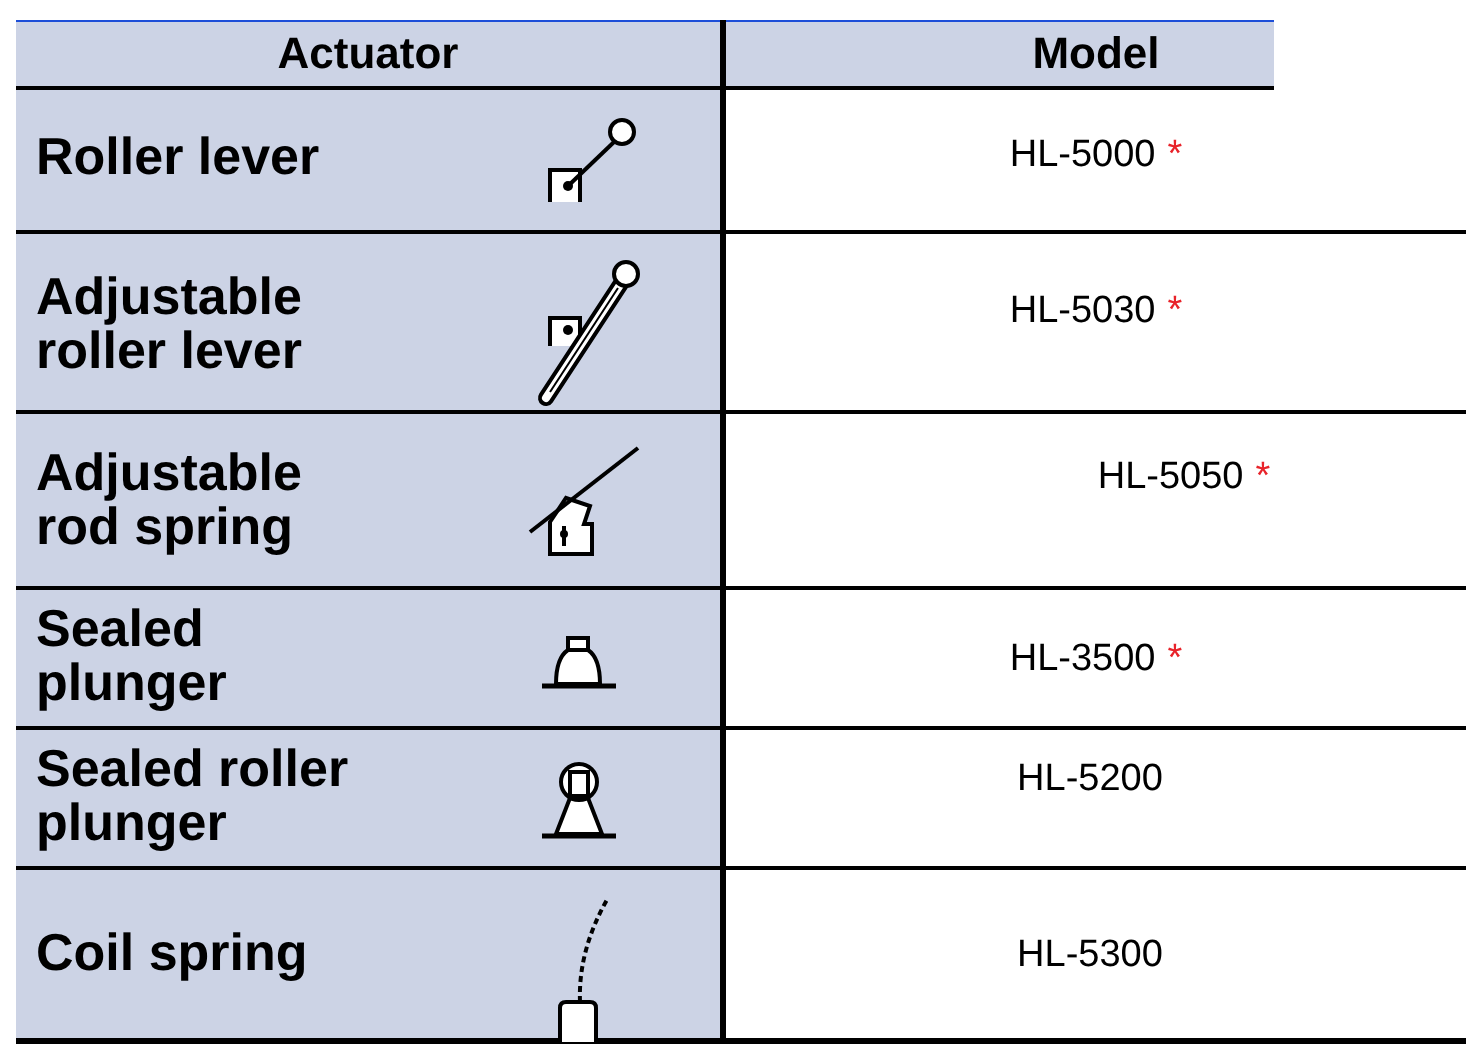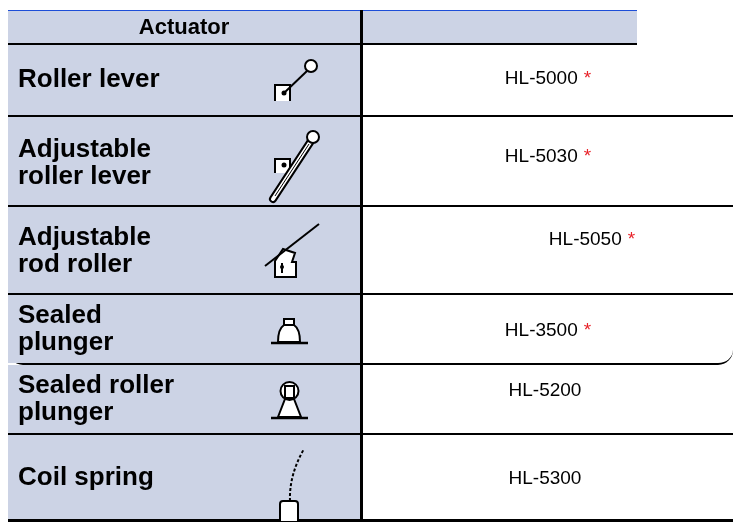--- a/index.html
+++ b/index.html
@@ -16,20 +16,21 @@
   .row .mdl{position:absolute;left:355px;width:370px;text-align:center;font-weight:normal;font-size:19px;color:#000;}
   .star{color:#e8232a;margin-left:6px;}
   .last{border-bottom:3px solid #000;}
 </style>
 </head>
 <body>
 
 <div class="tbl">
   <div class="hdr">
     <div class="c" style="left:0;width:352px;">Actuator</div>
+    <div class="c" style="left:355px;width:370px;">Model</div>
   </div>
   <div class="vdiv-top"></div>
 
   <div class="row" style="top:35px;height:72px;">
     <div class="lc"></div>
     <div class="lbl" style="top:20px;">Roller lever</div>
     <svg class="ic" style="top:12px;height:50px;" viewBox="0 0 60 50">
       <path d="M12 44 V28 H27 V44" fill="#fff" stroke="#000" stroke-width="2"></path>
       <line x1="21" y1="36" x2="44" y2="14" stroke="#000" stroke-width="2"></line>
       <circle cx="21" cy="36" r="2.5" fill="#000"></circle>
@@ -56,34 +57,34 @@
     </svg>
     <div class="mdl" style="top:28px;">
       <span>HL-5030</span><span class="star">*</span>
     </div>
   </div>
 
   <div class="row" style="top:197px;height:88px;">
     <div class="lc"></div>
     <div class="lbl" style="top:16px;">
         <div>Adjustable</div>
-        <div>rod roller</div>
+        <div>rod spring</div>
       </div>
     <svg class="ic" style="top:12px;height:60px;" viewBox="0 0 60 60">
       <path d="M12 58 V42 L20 30 L32 34 L29 43 L33 43 V58 Z" fill="#fff" stroke="#000" stroke-width="2"></path>
       <line x1="2" y1="47" x2="56" y2="5" stroke="#000" stroke-width="2"></line>
       <line x1="19" y1="44" x2="19" y2="54" stroke="#000" stroke-width="2"></line>
       <circle cx="19" cy="48" r="2" fill="#000"></circle>
     </svg>
     <div class="mdl" style="top:21px;padding-left:44px;">
       <span>HL-5050</span><span class="star">*</span>
     </div>
   </div>
 
-  <div class="row" style="top:285px;height:70px;border-radius:15px;">
+  <div class="row" style="top:285px;height:70px;">
     <div class="lc"></div>
     <div class="lbl" style="top:6px;">
         <div>Sealed</div>
         <div>plunger</div>
       </div>
     <svg class="ic" style="top:18px;height:36px;" viewBox="0 0 60 36">
       <path d="M10 30 L10 28 L24 28 L24 30" fill="none" stroke="#000" stroke-width="0"></path>
       <path d="M15 29 Q15 16 21 12 V6 H31 V12 Q37 16 37 29 Z" fill="#fff" stroke="#000" stroke-width="2"></path>
       <line x1="21" y1="12" x2="31" y2="12" stroke="#000" stroke-width="2"></line>
       <line x1="8" y1="30" x2="45" y2="30" stroke="#000" stroke-width="2.5"></line>

